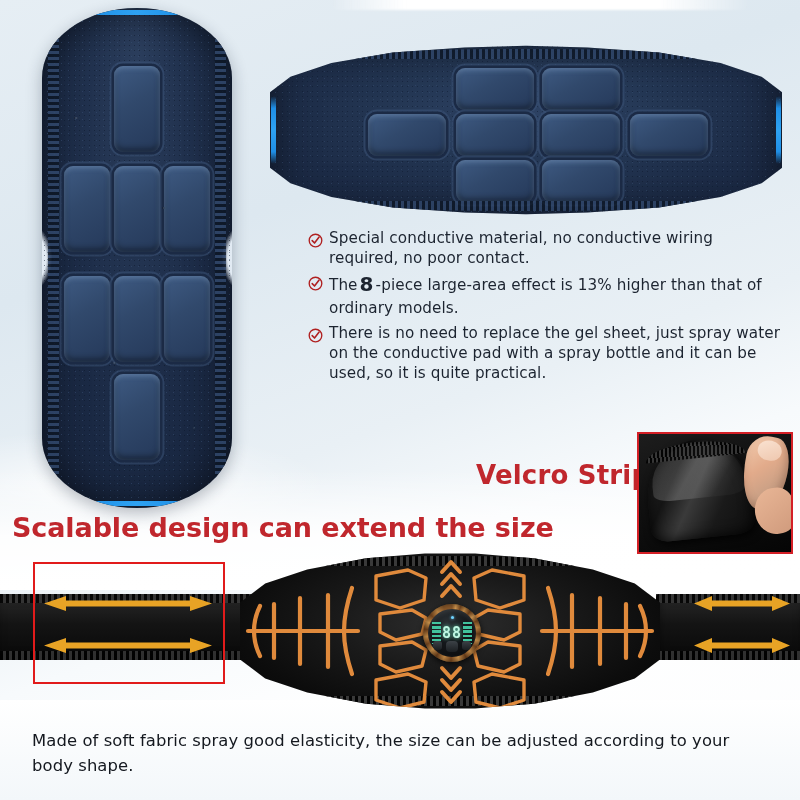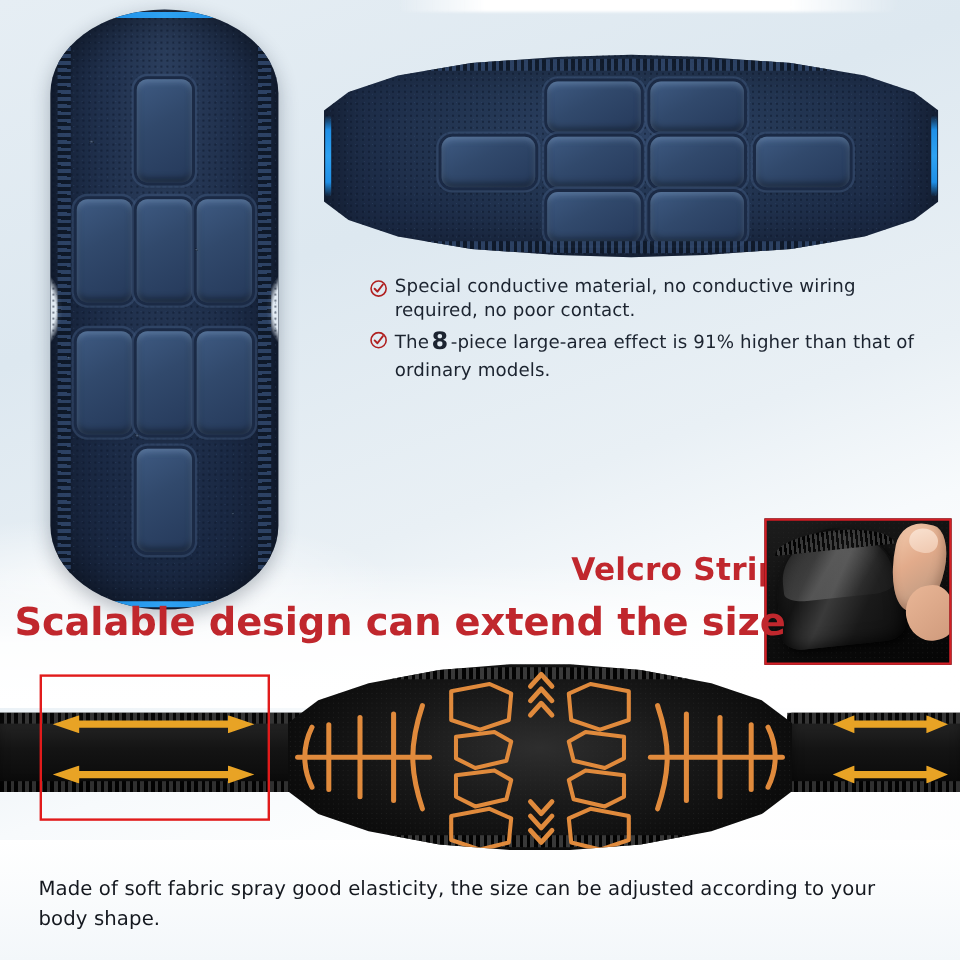--- a/index.html
+++ b/index.html
@@ -269,22 +269,22 @@
     right: -4px; top: 54px;
     width: 40px; height: 46px;
     background: linear-gradient(150deg, #e9b696, #cf9a7c);
     border-radius: 50% 40% 40% 50%;
     transform: rotate(-10deg);
   }
 
   
   .headline {
     position: absolute;
-    left: 12px; top: 499px;
-    font-size: 32px;
+    left: 12px; top: 512px;
+    font-size: 27px;
     font-weight: 700;
     color: #c0272d;
     letter-spacing: -.1px;
     white-space: nowrap;
   }
 
   
   .belt-black-wrap {
     position: absolute;
     left: -6px; top: 552px;
@@ -499,23 +499,32 @@
     </div>
 
 
     <div class="feat">
       <span class="chk">
         <svg viewBox="0 0 20 20">
             <circle cx="10" cy="10" r="8.4" fill="none" stroke="#b02020" stroke-width="1.8"></circle>
             <path d="M5.6 10.2 L8.7 13.4 L14.8 5.4" fill="none" stroke="#b02020" stroke-width="2.1" stroke-linecap="round" stroke-linejoin="round"></path>
           </svg>
       </span>
-      <span class="feat-text"><span>The</span><span class="big8">8</span><span>-piece large-area effect is 91% higher than that of ordinary models.</span></span>
+      <span class="feat-text"><span>The</span><span class="big8">8</span><span>-piece large-area effect is 13% higher than that of ordinary models.</span></span>
     </div>
 
+    <div class="feat" style="margin-top:5px;">
+      <span class="chk">
+        <svg viewBox="0 0 20 20">
+            <circle cx="10" cy="10" r="8.4" fill="none" stroke="#b02020" stroke-width="1.8"></circle>
+            <path d="M5.6 10.2 L8.7 13.4 L14.8 5.4" fill="none" stroke="#b02020" stroke-width="2.1" stroke-linecap="round" stroke-linejoin="round"></path>
+          </svg>
+      </span>
+      <span class="feat-text">There is no need to replace the gel sheet, just spray water on the conductive pad with a spray bottle and it can be used, so it is quite practical.</span>
+    </div>
 
   </div>
 
   <div class="velcro-label">Velcro Strip</div>
 
   <div class="inset">
     <div class="basefab"></div>
     <div class="flap"></div>
     <div class="thumb"></div>
     <div class="finger2"></div>
@@ -566,20 +575,33 @@
           <path d="M202 20 L211 10 L220 20"></path>
           <path d="M202 32 L211 22 L220 32"></path>
           <path d="M202 44 L211 34 L220 44"></path>
 
           <path d="M202 116 L211 126 L220 116"></path>
           <path d="M202 128 L211 138 L220 128"></path>
           <path d="M202 140 L211 150 L220 140"></path>
         </g>
       </svg>
 
+      <div class="pod">
+        <div class="face">
+          <div class="dot"></div>
+          <div class="bars l"></div>
+          <div class="bars r"></div>
+          <div class="digits">88</div>
+          <div class="btns">
+            <i></i>
+            <i class="mid"></i>
+            <i></i>
+          </div>
+        </div>
+      </div>
     </div>
   </div>
 
   <div class="redbox"></div>
 
   <div class="arrow" style="left:44px; top:596px; width:168px;">
     <svg viewBox="0 0 168 15" preserveAspectRatio="none">
         <path d="M0 7.5 L22 0 L22 4.5 L146 4.5 L146 0 L168 7.5 L146 15 L146 10.5 L22 10.5 L22 15 Z" fill="#e8a325"></path>
       </svg>
   </div>

